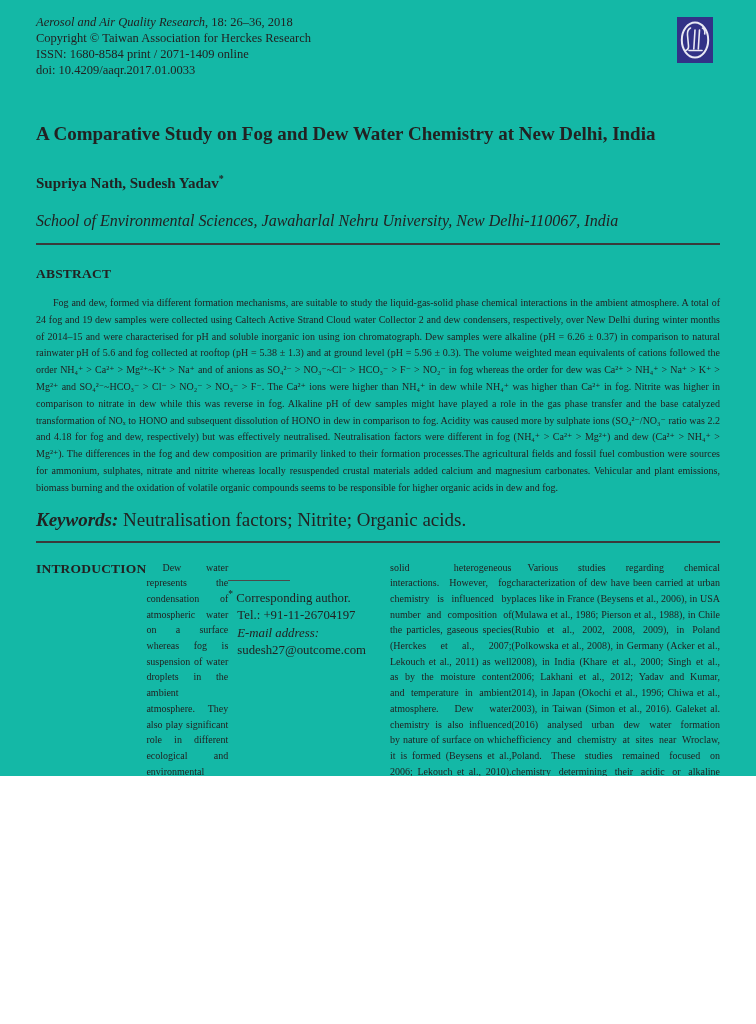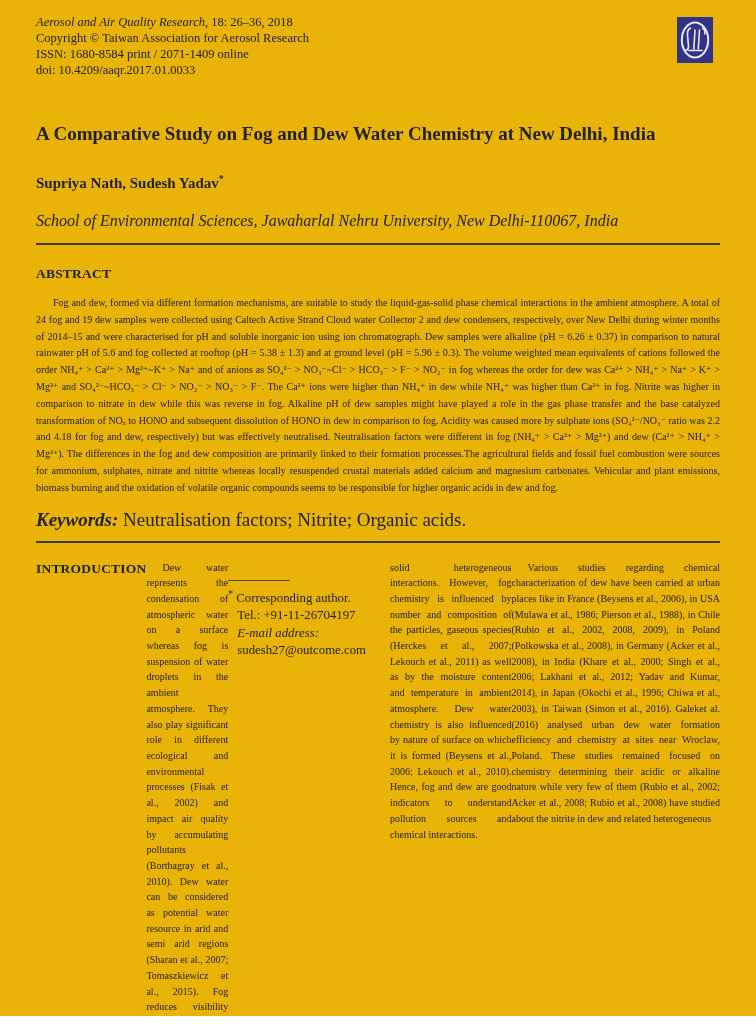--- a/index.html
+++ b/index.html
@@ -1,21 +1,21 @@
 <!DOCTYPE html>
 <html><head>
 <meta charset="utf-8">
 <style>
   html, body { margin: 0; padding: 0; background: #ffffff; }
   .page {
     position: relative;
     width: 756px;
-    height: 1016px;
+    height: 776px;
     box-sizing: border-box;
-    background: #eab308;
+    background: #14b8a6;
     color: #222222;
     font-family: "Liberation Serif", "DejaVu Serif", serif;
     padding: 14px 36px 0 36px;
     overflow: hidden;
   }
   .header { display: flex; justify-content: space-between; align-items: flex-start; }
   .header-meta { flex: 1; }
   .meta-line { font-size: 12.5px; line-height: 16px; white-space: nowrap; }
   .italic { font-style: italic; }
   .logo { width: 36px; height: 46px; margin-top: 3px; margin-right: 7px; flex: none; }
@@ -57,21 +57,21 @@
   .fn-pad { padding-left: 9px; }
 </style>
 </head>
 <body>
 
 <div class="page">
 
   <div class="header">
     <div class="header-meta">
       <div class="meta-line"><span class="italic">Aerosol and Air Quality Research</span><span>, 18: 26–36, 2018</span></div>
-      <div class="meta-line">Copyright © Taiwan Association for Aerosol Research</div>
+      <div class="meta-line">Copyright © Taiwan Association for Herckes Research</div>
       <div class="meta-line">ISSN: 1680-8584 print / 2071-1409 online</div>
       <div class="meta-line">doi: 10.4209/aaqr.2017.01.0033</div>
     </div>
     <div class="logo">
       <svg width="36" height="46" viewBox="0 0 36 46" xmlns="http://www.w3.org/2000/svg" aria-hidden="true">
         <rect x="0" y="0" width="36" height="46" fill="#323287"></rect>
         <ellipse cx="18" cy="23" rx="13.2" ry="17.5" fill="none" stroke="#e9e9f4" stroke-width="2"></ellipse>
         <g fill="none" stroke="#e9e9f4" stroke-width="1.6" stroke-linecap="round">
           <path d="M13.5 11 q-3.5 2 -3 7 l1 11 q0.3 3.5 -3 4.5"></path>
           <path d="M18 13 l-1.2 19"></path>

